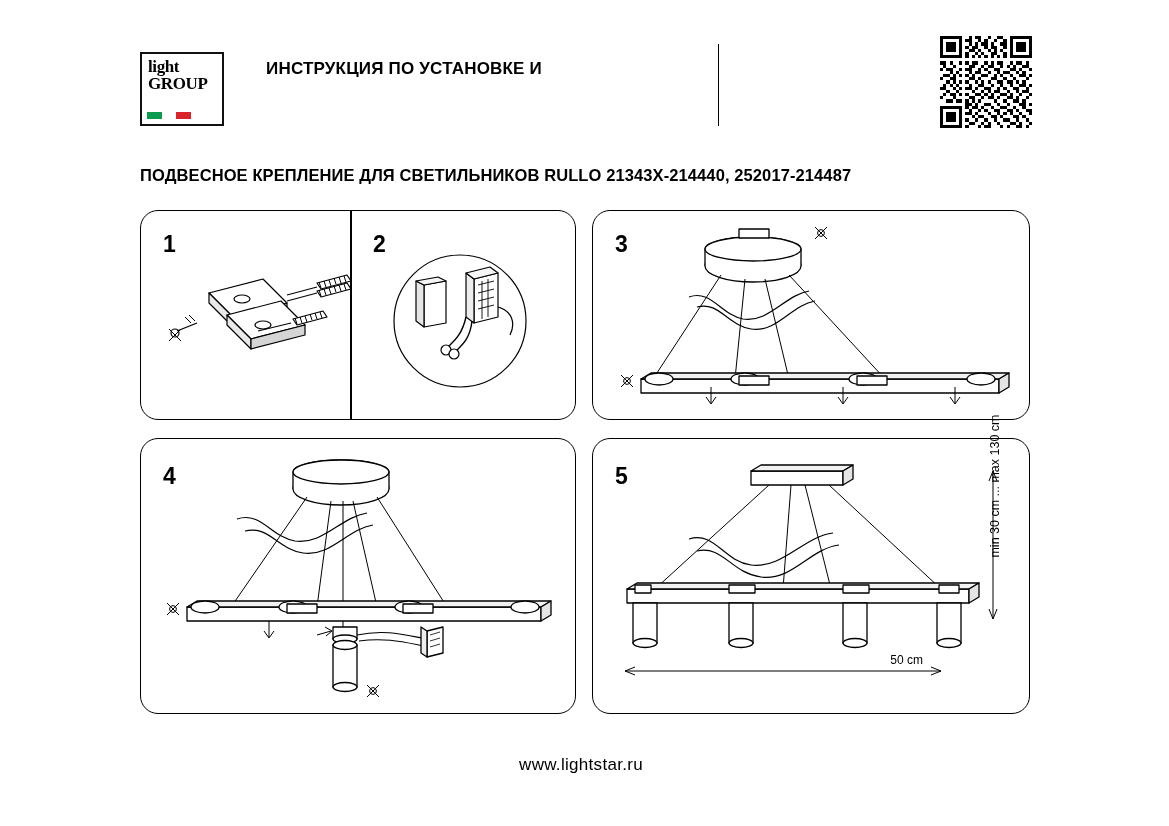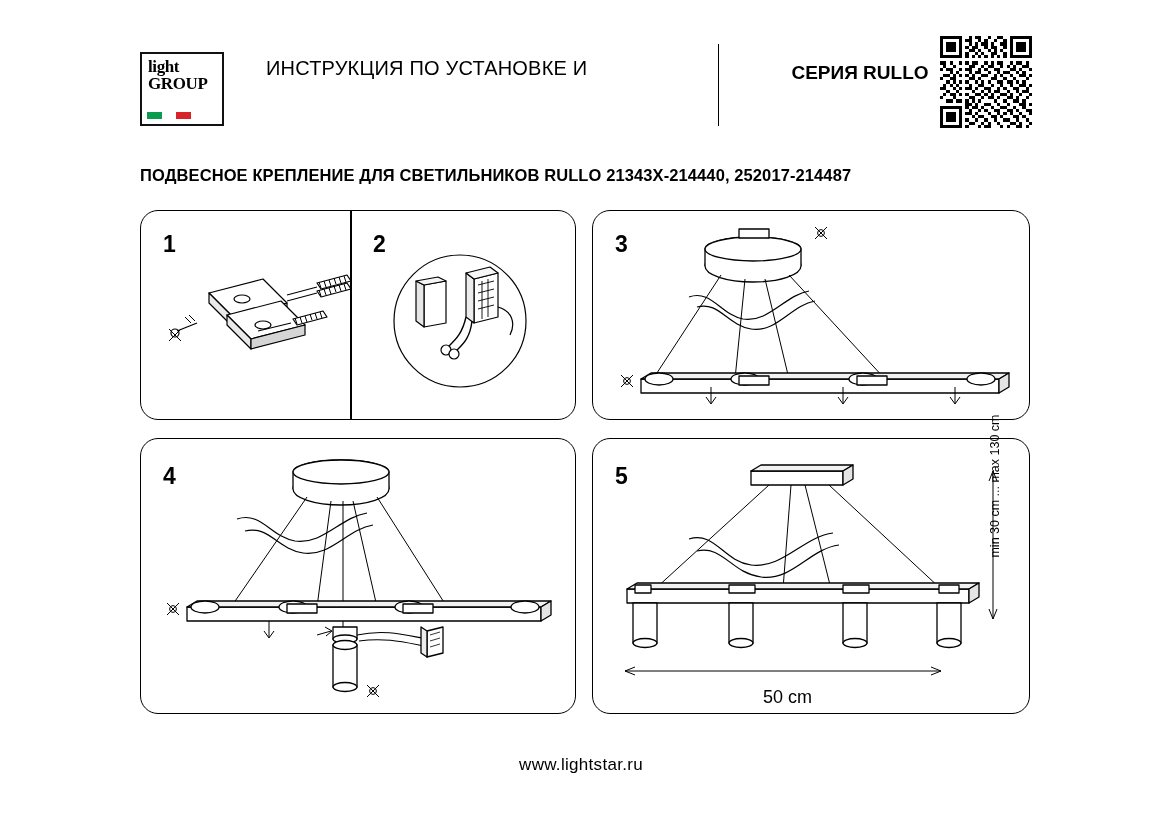--- a/index.html
+++ b/index.html
@@ -77,22 +77,22 @@
   .flag-w { background: #ffffff; }
   .flag-r { background: #d8232a; }
 
   .title-block {
     position: absolute;
     left: 126px;
     top: 18px;
     width: 440px;
   }
   .title-block div {
-    font-size: 20px;
-    font-weight: normal;
+    font-size: 17px;
+    font-weight: bold;
     line-height: 29px;
     letter-spacing: 0.2px;
   }
 
   .divider-v {
     position: absolute;
     left: 578px;
     top: 8px;
     width: 1px;
     height: 82px;
@@ -192,21 +192,20 @@
       </div>
     </div>
 
     <div class="title-block">
       <div>ИНСТРУКЦИЯ ПО УСТАНОВКЕ И</div>
     </div>
 
     <div class="divider-v"></div>
 
     <div class="series-block">
-      <div>СЕРИЯ RULLO</div>
     </div>
 
     <div class="qr">
       <svg width="92" height="92" viewBox="0 0 29 29" shape-rendering="crispEdges">
         <rect width="29" height="29" fill="#fff"></rect>
         <g fill="#000">
 
           <rect x="0" y="0" width="7" height="1"></rect>
             <rect x="0" y="6" width="7" height="1"></rect>
           <rect x="0" y="0" width="1" height="7"></rect>
@@ -680,20 +679,20 @@
           <path d="M348 232 L338 228 M348 232 L338 236"></path>
         </g>
 
         <g stroke-width="1">
           <path d="M400 32 L400 180"></path>
           <path d="M400 32 L396 42 M400 32 L404 42"></path>
           <path d="M400 180 L396 170 M400 180 L404 170"></path>
         </g>
       </g>
     </svg>
-    <div style="position:absolute; left:170px; top:214px; width:160px; text-align:left; font-size:18px;margin-top:34px;">50 cm</div>
+    <div style="position:absolute; left:170px; top:214px; width:160px; text-align:right; font-size:12px;">50 cm</div>
     <div style="position:absolute; left:322px; top:40px; width:160px; text-align:center; font-size:12.5px;
                 transform: rotate(-90deg); transform-origin: center center;">min 30 cm ... max 130 cm</div>
   </div>
 
   <div class="footer">www.lightstar.ru</div>
 
 </div>
 
 </body></html>

